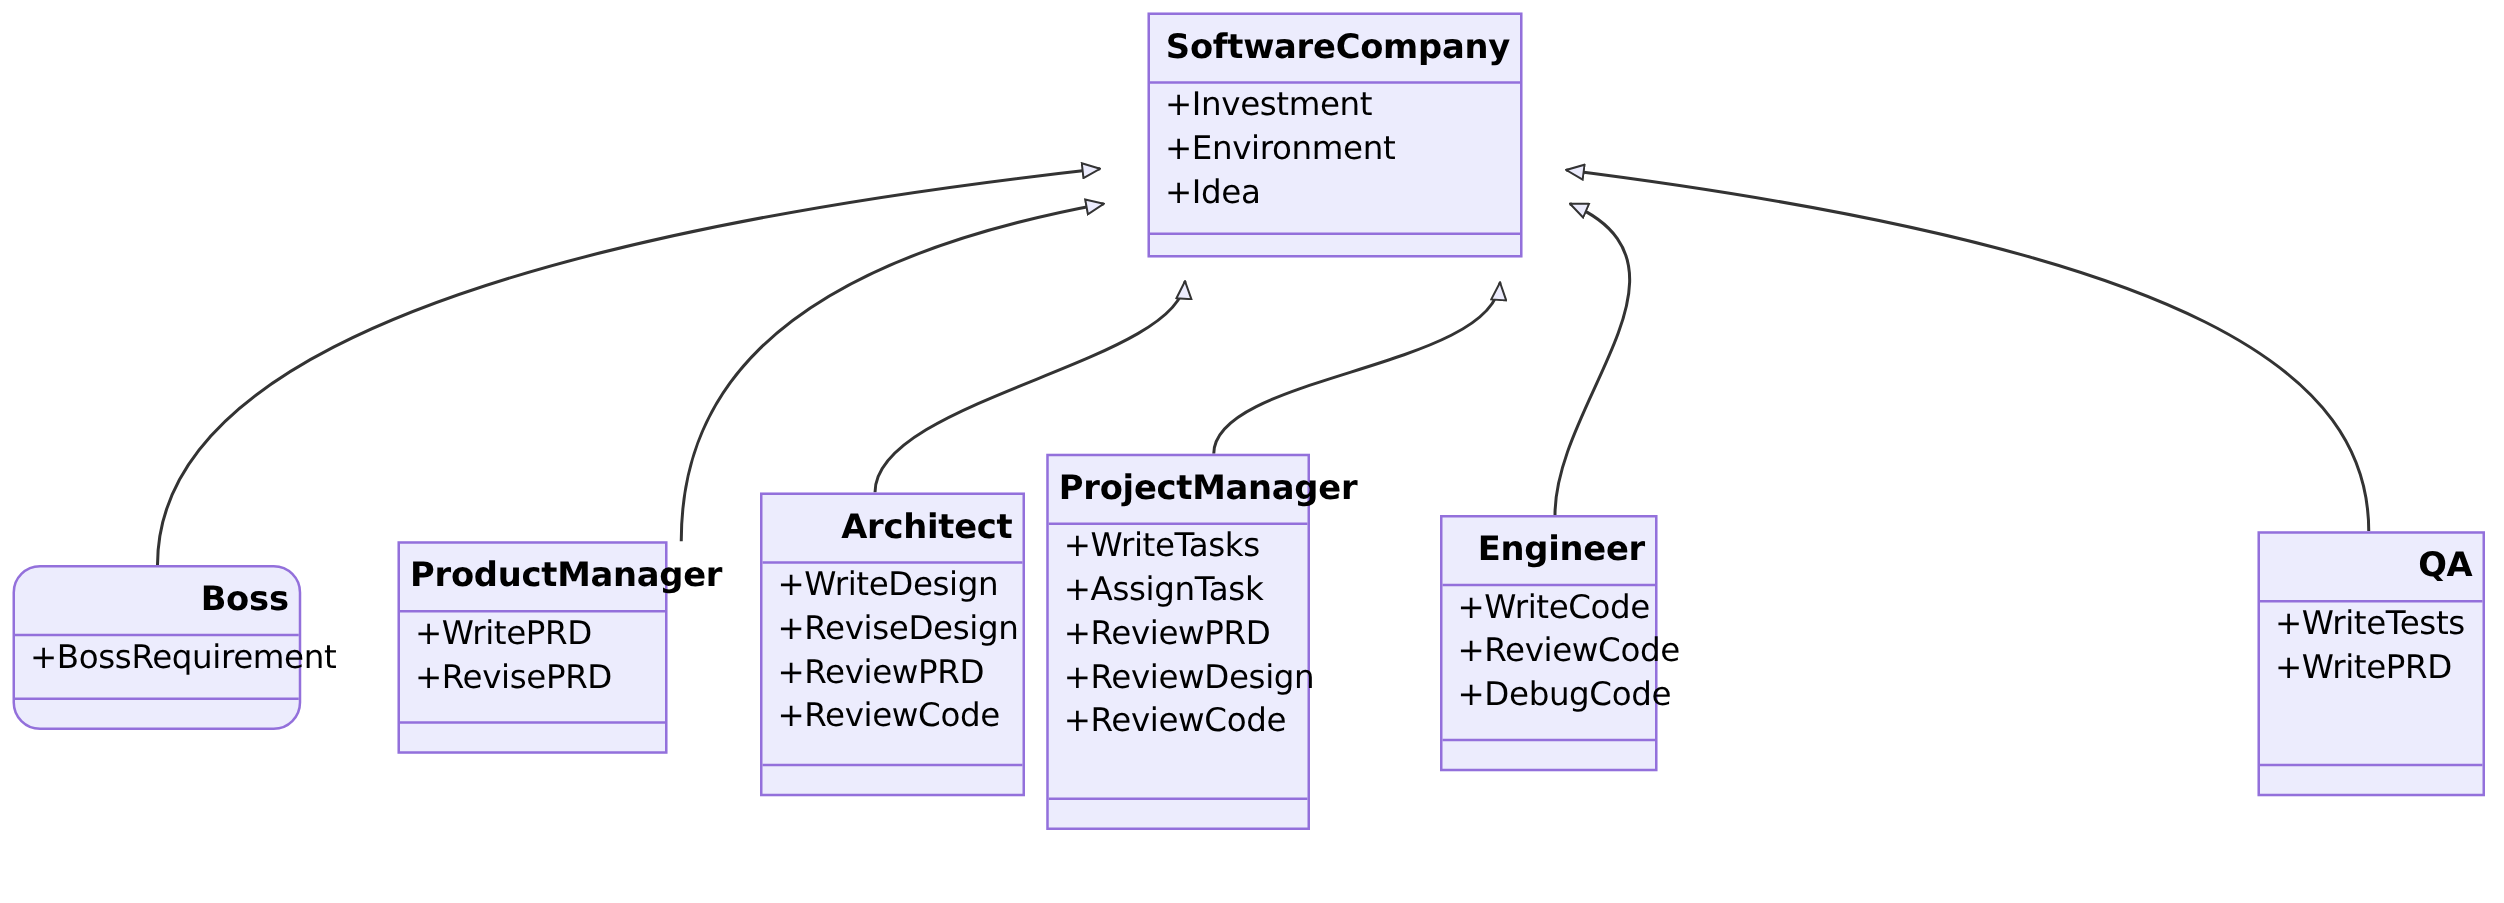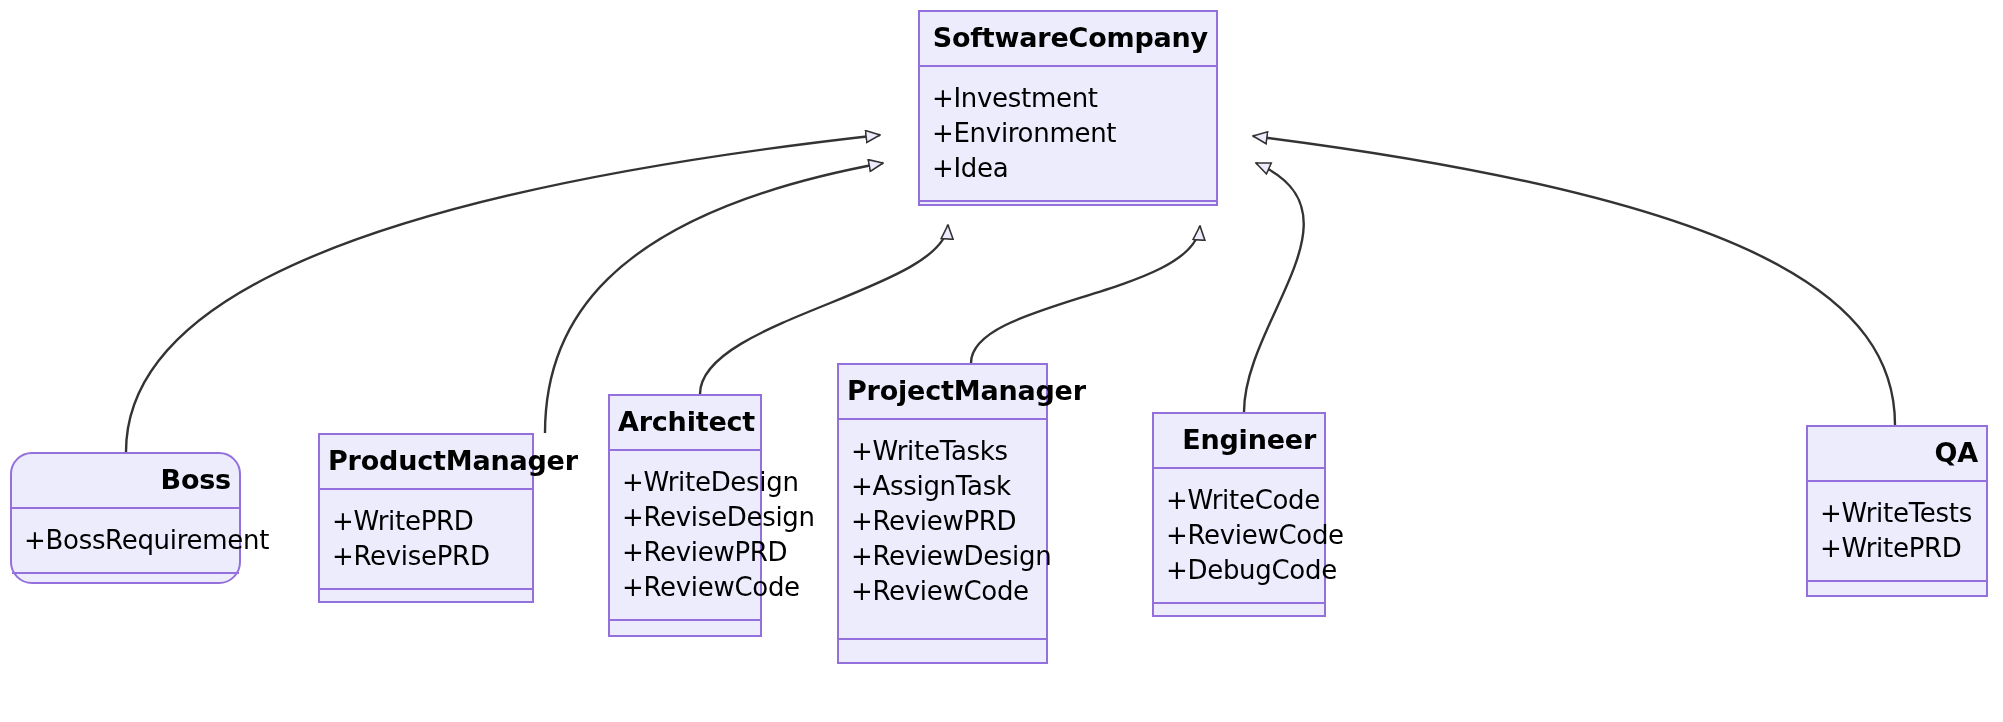--- a/index.html
+++ b/index.html
@@ -43,21 +43,21 @@
     font-size: 27px;
     color: #000000;
     line-height: 1.1;
     padding: 11px 8px 12px 8px;
     border-bottom: 2px solid #9370DB;
     white-space: nowrap;
     letter-spacing: -0.2px;
   }
   .uml-section {
     box-sizing: border-box;
-    padding: 14px 10px 14px 12px;
+    padding: 0 10px 14px 12px;
     border-bottom: 2px solid #9370DB;
     flex: 1 1 auto;
   }
   .uml-section.last {
     border-bottom: none;
     flex: 0 0 auto;
     min-height: 22px;
     padding: 0;
   }
   .uml-member {
@@ -113,21 +113,21 @@
 
   <div class="uml-class" style="left:318px; top:433px; width:216px; height:170px;">
     <div class="uml-title">ProductManager</div>
     <div class="uml-section">
       <div class="uml-member">+WritePRD</div>
       <div class="uml-member">+RevisePRD</div>
     </div>
     <div class="uml-section last"></div>
   </div>
 
-  <div class="uml-class" style="left:608px; top:394px; width:154px; height:243px;">
+  <div class="uml-class" style="left:608px; top:394px; width:212px; height:243px;">
     <div class="uml-title">Architect</div>
     <div class="uml-section">
       <div class="uml-member">+WriteDesign</div>
       <div class="uml-member">+ReviseDesign</div>
       <div class="uml-member">+ReviewPRD</div>
       <div class="uml-member">+ReviewCode</div>
     </div>
     <div class="uml-section last"></div>
   </div>
 
@@ -146,21 +146,21 @@
   <div class="uml-class" style="left:1152px; top:412px; width:174px; height:205px;">
     <div class="uml-title">Engineer</div>
     <div class="uml-section">
       <div class="uml-member">+WriteCode</div>
       <div class="uml-member">+ReviewCode</div>
       <div class="uml-member">+DebugCode</div>
     </div>
     <div class="uml-section last"></div>
   </div>
 
-  <div class="uml-class" style="left:1806px; top:425px; width:182px; height:172px;">
+  <div class="uml-class" style="left:1806px; top:425px; width:182px; height:212px;">
     <div class="uml-title">QA</div>
     <div class="uml-section">
       <div class="uml-member">+WriteTests</div>
       <div class="uml-member">+WritePRD</div>
     </div>
     <div class="uml-section last"></div>
   </div>
 
 </div>
 

